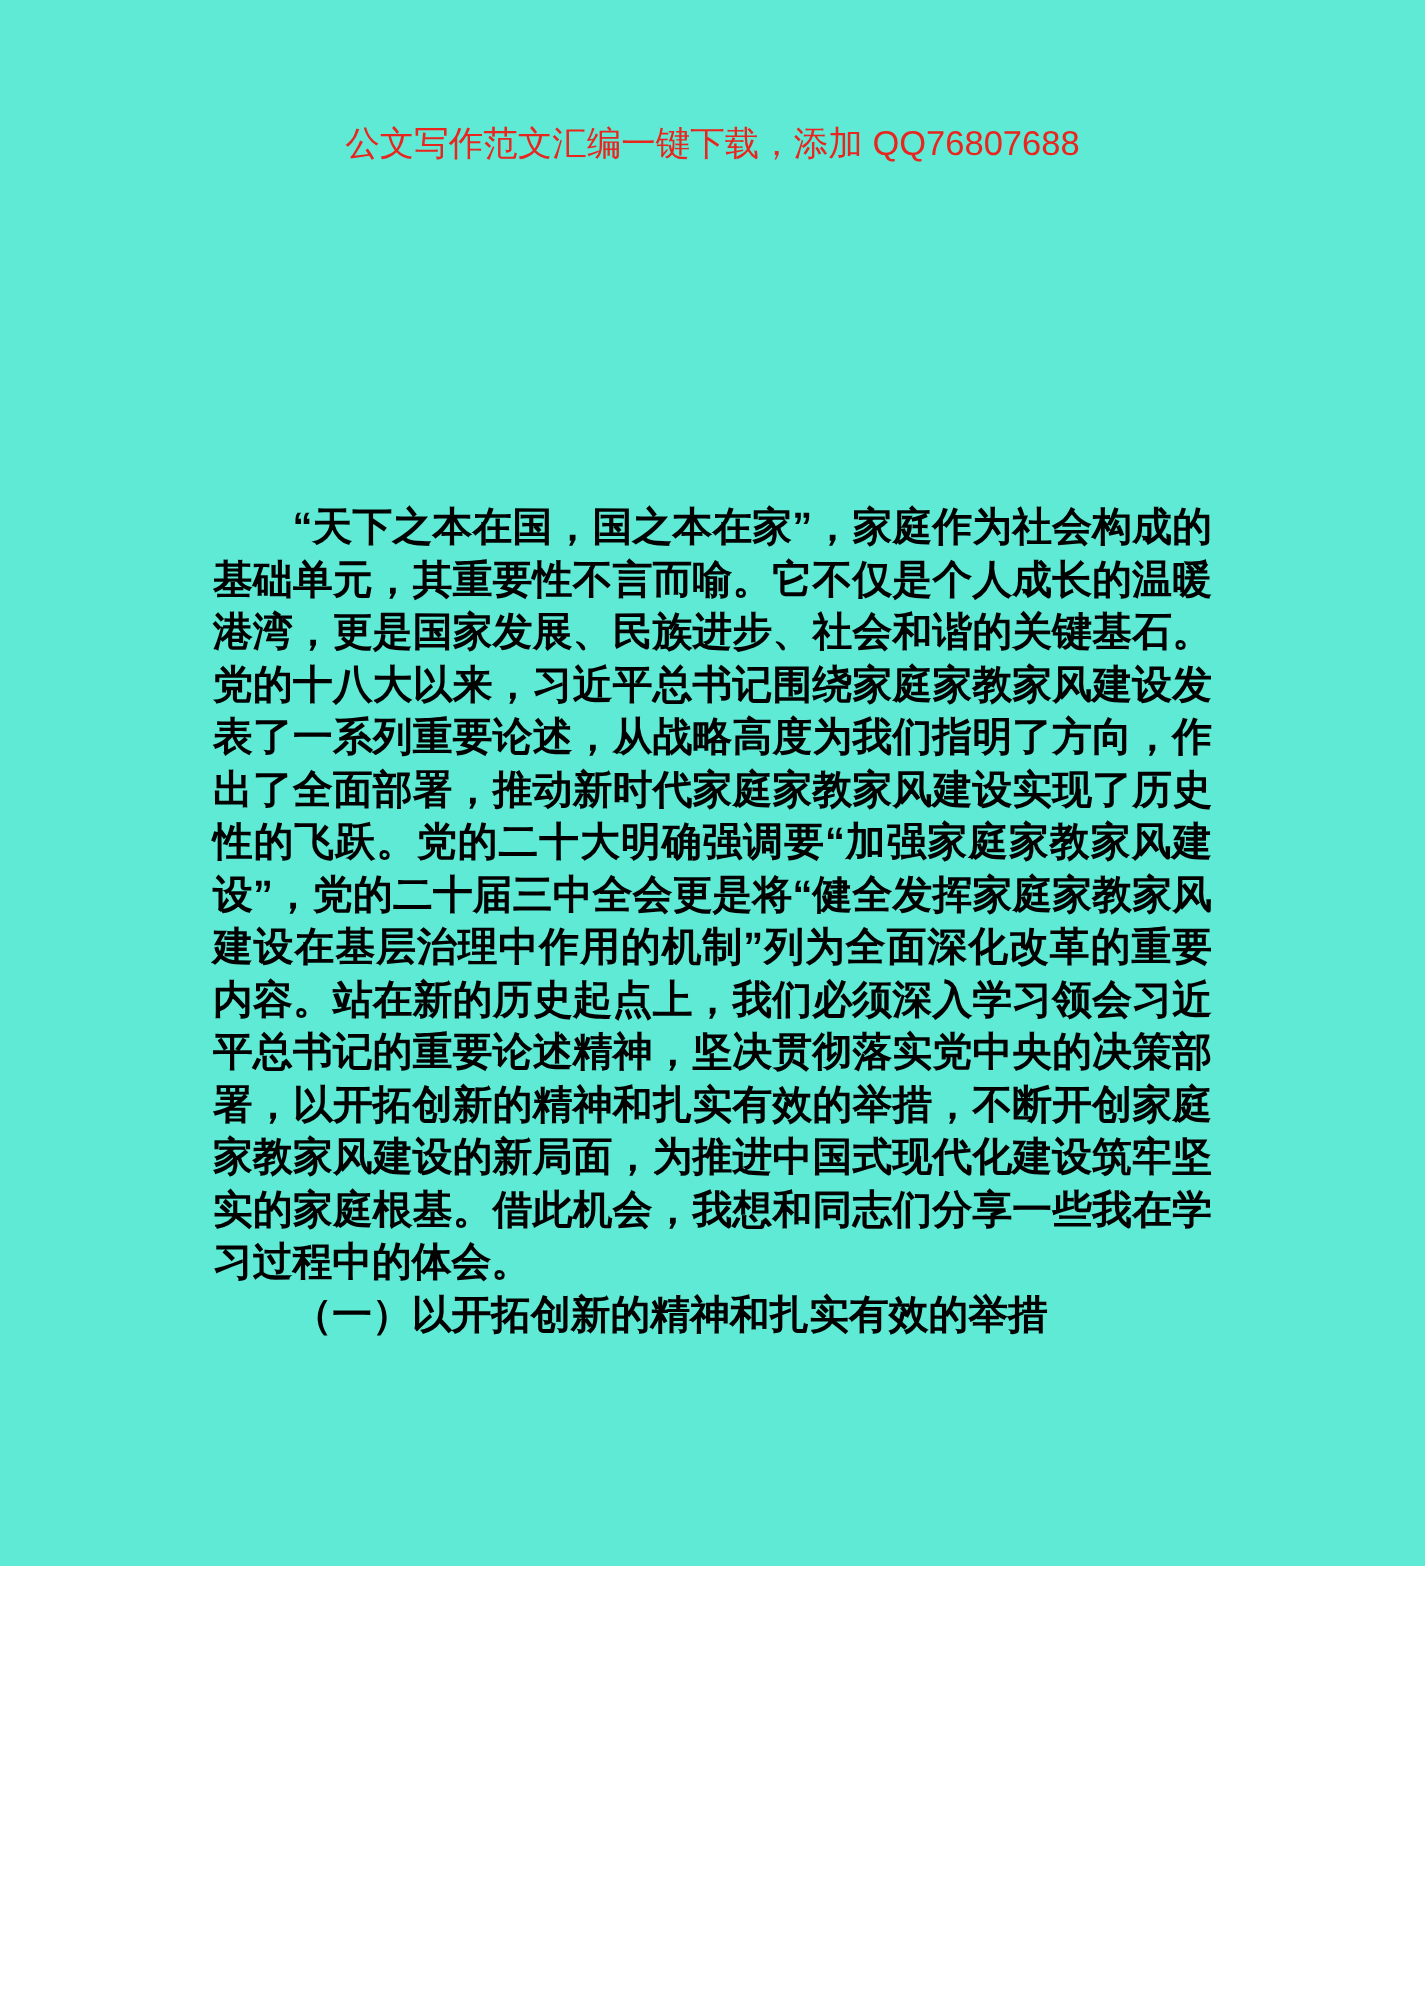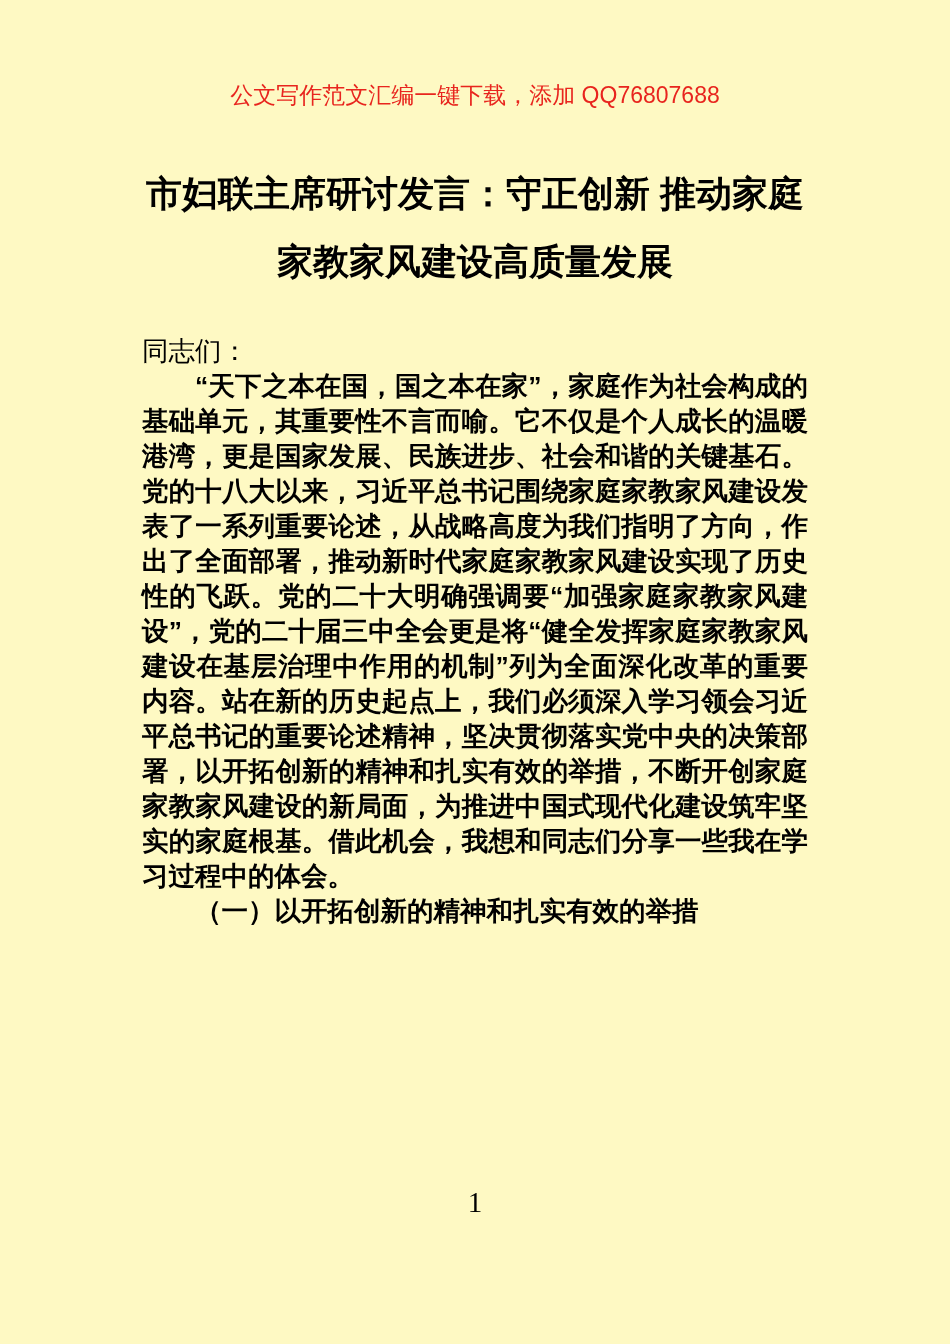--- a/index.html
+++ b/index.html
@@ -3,22 +3,22 @@
 <meta charset="utf-8">
 <style>
   * { margin: 0; padding: 0; box-sizing: border-box; }
   html, body {
     background: #ffffff;
     font-family: "Liberation Sans", "DejaVu Sans", sans-serif;
   }
   .page {
     position: relative;
     width: 950px;
-    height: 1344px;
-    background: #fef9c3;
+    height: 1044px;
+    background: #5eead4;
     overflow: hidden;
     color: #000000;
   }
   .promo {
     position: absolute;
     top: 80px;
     left: 0;
     width: 100%;
     text-align: center;
     font-size: 23px;
@@ -64,27 +64,22 @@
     color: #000000;
   }
 </style>
 </head>
 <body>
 
 <div class="page">
 
   <div class="promo" style="color: rgb(232, 37, 30);">公文写作范文汇编一键下载，添加 QQ76807688</div>
 
-  <h1 class="title">
-    <span class="title-line">市妇联主席研讨发言：守正创新 推动家庭</span>
-    <span class="title-line">家教家风建设高质量发展</span>
-  </h1>
 
   <div class="body-text" id="paragraphs">
-      <p class="">同志们：</p>
       <p class="indent">“天下之本在国，国之本在家”，家庭作为社会构成的基础单元，其重要性不言而喻。它不仅是个人成长的温暖港湾，更是国家发展、民族进步、社会和谐的关键基石。党的十八大以来，习近平总书记围绕家庭家教家风建设发表了一系列重要论述，从战略高度为我们指明了方向，作出了全面部署，推动新时代家庭家教家风建设实现了历史性的飞跃。党的二十大明确强调要“加强家庭家教家风建设”，党的二十届三中全会更是将“健全发挥家庭家教家风建设在基层治理中作用的机制”列为全面深化改革的重要内容。站在新的历史起点上，我们必须深入学习领会习近平总书记的重要论述精神，坚决贯彻落实党中央的决策部署，以开拓创新的精神和扎实有效的举措，不断开创家庭家教家风建设的新局面，为推进中国式现代化建设筑牢坚实的家庭根基。借此机会，我想和同志们分享一些我在学习过程中的体会。</p>
       <p class="indent">（一）以开拓创新的精神和扎实有效的举措</p>
     </div>
 
   <div class="footer">
     <span class="page-number">1</span>
   </div>
 
 </div>
 

